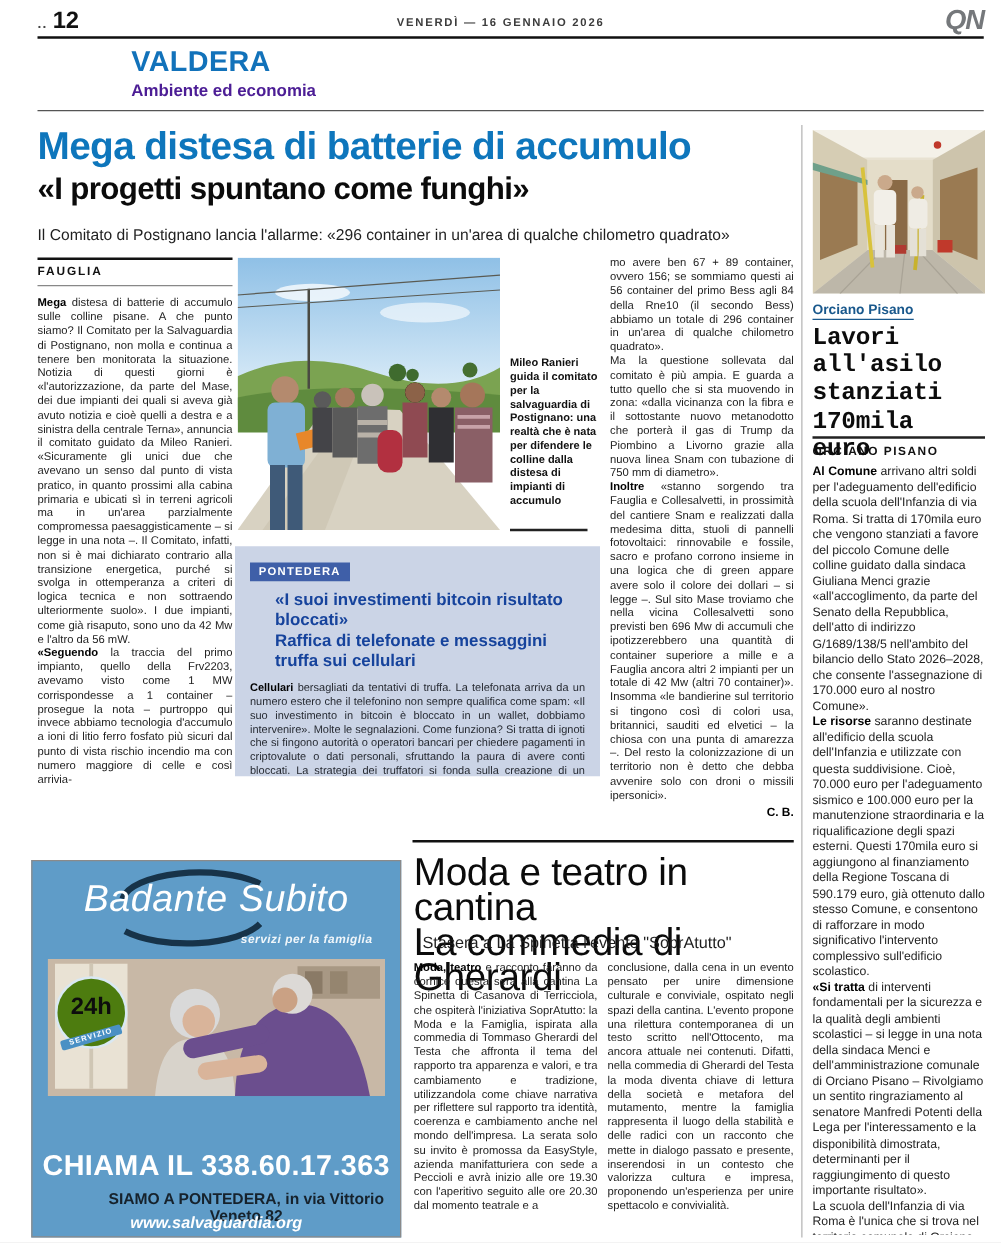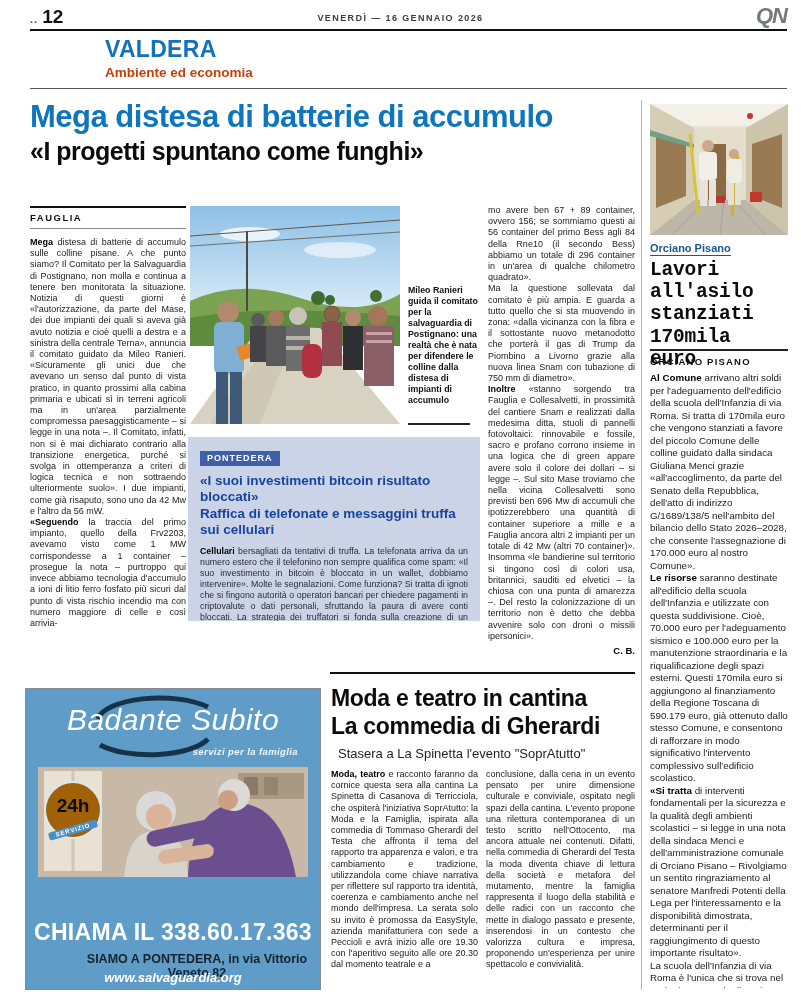--- a/index.html
+++ b/index.html
@@ -9,21 +9,21 @@
   
   .pageno{left:30px;top:6px;font-size:19px;font-weight:900;color:#111;}
   .pageno .dots{font-size:11px;font-weight:700;color:#444;margin-right:4px;letter-spacing:1px;}
   .date{left:0;right:0;top:13px;text-align:center;font-size:9px;font-weight:700;
         letter-spacing:1.4px;color:#3c3c3c;}
   .qnlogo{right:14px;top:3px;font-size:22px;font-style:italic;font-weight:900;
           color:#75787b;letter-spacing:-1px;}
   .rule{background:#101010;}
   .rule1{left:30px;top:29px;width:757px;height:2px;}
   .section{left:105px;top:36px;font-size:23px;font-weight:900;color:#1272ba;letter-spacing:.3px;}
-  .subsection{left:105px;top:65px;font-size:13.5px;font-weight:800;color:#c2410c;}
+  .subsection{left:105px;top:65px;font-size:13.5px;font-weight:800;color:#4c1d95;}
   .rule2{left:30px;top:88px;width:757px;height:1px;background:#555;}
   
   .title-blue{left:30px;top:99px;width:606px;font-size:31px;font-weight:800;
               color:#0e76bc;letter-spacing:-.5px;}
   .title-black{left:30px;top:137px;width:606px;font-size:25px;font-weight:800;
                color:#0b0b0b;letter-spacing:-.5px;}
   .subtitle{left:30px;top:181px;width:606px;font-size:12.5px;color:#1f1f1f;}
   
   .krule-a{left:30px;top:206px;width:156px;height:2px;background:#111;}
   .kicker1{left:30px;top:212px;font-size:9.5px;font-weight:700;letter-spacing:1.5px;color:#111;}
@@ -38,25 +38,25 @@
   
   .photo-main{left:190px;top:206px;width:210px;height:218px;overflow:hidden;}
   .caption{left:408px;top:285px;width:70px;font-size:8.8px;line-height:11px;
            font-weight:700;color:#111;text-align:left;}
   .caption-rule{left:408px;top:423px;width:62px;height:2px;background:#222;}
   
   .pbox{left:188px;top:437px;width:292px;height:184px;background:#cbd4e6;
         box-sizing:border-box;padding:10px 12px;overflow:hidden;}
   .ptag{display:inline-block;background:#3f5fa8;color:#fff;font-size:9px;font-weight:800;
         letter-spacing:1px;padding:2px 7px 3px;}
-  .ptitle{margin-top:7px;font-size:13.5px;font-weight:800;color:#16439c;line-height:1.22;}
+  .ptitle{margin-top:7px;font-size:13.5px;font-weight:800;color:#16439c;line-height:1.22;margin-left:20px;}
   .pbody{margin-top:7px;font-size:8.8px;line-height:11px;text-align:justify;color:#272b33;}
   
   .mrule{left:330px;top:672px;width:305px;height:2px;background:#111;}
-  .mtitle{left:331px;top:684px;width:306px;font-size:23px;font-weight:700;
+  .mtitle{left:331px;top:684px;width:306px;font-size:31px;font-weight:400;
           letter-spacing:-.3px;color:#0b0b0b;line-height:28px;}
   .msub{left:338px;top:746px;width:306px;font-size:13px;color:#1f1f1f;}
   .mcol1{left:331px;top:769px;width:147px;height:220px;}
   .mcol2{left:486px;top:769px;width:149px;height:220px;}
   
   .vdivider{left:641px;top:100px;width:1px;height:890px;background:#b5b5b5;}
   .photo-asilo{left:650px;top:104px;width:138px;height:131px;overflow:hidden;}
   .rlink{left:650px;top:242px;font-size:11px;font-weight:800;color:#19588c;
          border-bottom:1.5px solid #19588c;padding-bottom:1px;}
   .rtitle{left:650px;top:259px;width:138px;font-size:19.5px;font-weight:800;
@@ -68,21 +68,21 @@
   .rbody p{margin:0;}
   
   .ad{left:25px;top:688px;width:296px;height:302px;background:#5f9cc8;
       border:1px solid #8a8a8a;box-sizing:border-box;overflow:hidden;}
   .ad-brand{left:0;right:0;top:14px;text-align:center;font-size:30px;font-weight:400;
             color:#ffffff;letter-spacing:.5px;font-style:italic;}
   .ad-swoosh{left:42px;top:4px;}
   .ad-tagline{right:22px;top:57px;font-size:9.5px;font-style:italic;font-weight:600;
               color:#f0f6fa;letter-spacing:.4px;}
   .ad-photo{left:12px;top:78px;width:270px;height:110px;overflow:hidden;}
-  .badge{left:20px;top:94px;width:54px;height:54px;background:#a16207;border-radius:50%;
+  .badge{left:20px;top:94px;width:54px;height:54px;background:#4d7c0f;border-radius:50%;
          box-shadow:0 0 0 2px #d9e8f3;text-align:center;}
   .badge-24{font-size:19px;font-weight:900;color:#0d0d0d;margin-top:12px;}
   .badge-ribbon{position:absolute;left:2px;bottom:3px;background:#4a90c4;color:#fff;
                 font-size:6px;font-weight:700;letter-spacing:1px;padding:1px 7px;
                 transform:rotate(-16deg);border-radius:2px;}
   .ad-slogan{left:0;right:0;top:198px;text-align:center;font-size:23px;font-style:italic;
              font-weight:800;color:#1d2b36;letter-spacing:-.2px;}
   .ad-phone{left:0;right:0;top:230px;text-align:center;font-size:23px;font-weight:900;
             color:#ffffff;letter-spacing:.3px;}
   .ad-address{left:0;right:0;top:263px;text-align:center;font-size:12.5px;font-weight:800;
@@ -100,20 +100,21 @@
   </div>
   <div class="abs date">VENERDÌ — 16 GENNAIO 2026</div>
   <div class="abs qnlogo">QN</div>
   <div class="abs rule rule1"></div>
   <div class="abs section">VALDERA</div>
   <div class="abs subsection">Ambiente ed economia</div>
   <div class="abs rule2"></div>
 
   <div class="abs title-blue">Mega distesa di batterie di accumulo</div>
   <div class="abs title-black">«I progetti spuntano come funghi»</div>
+  <div class="abs subtitle">Il Comitato di Postignano lancia l'allarme: «296 container in un'area di qualche chilometro quadrato»</div>
 
   <div class="abs krule-a"></div>
   <div class="abs kicker1">FAUGLIA</div>
   <div class="abs krule-b"></div>
   <div class="abs body col1">
     <p><span class="lead">Mega</span><span> distesa di batterie di accumulo sulle colline pisane. A che punto siamo? Il Comitato per la Salvaguardia di Postignano, non molla e continua a tenere ben monitorata la situazione. Notizia di questi giorni è «l'autorizzazione, da parte del Mase, dei due impianti dei quali si aveva già avuto notizia e cioè quelli a destra e a sinistra della centrale Terna», annuncia il comitato guidato da Mileo Ranieri. «Sicuramente gli unici due che avevano un senso dal punto di vista pratico, in quanto prossimi alla cabina primaria e ubicati sì in terreni agricoli ma in un'area parzialmente compromessa paesaggisticamente – si legge in una nota –. Il Comitato, infatti, non si è mai dichiarato contrario alla transizione energetica, purché si svolga in ottemperanza a criteri di logica tecnica e non sottraendo ulteriormente suolo». I due impianti, come già risaputo, sono uno da 42 Mw e l'altro da 56 mW.</span></p>
     <p><span class="lead">«Seguendo</span><span> la traccia del primo impianto, quello della Frv2203, avevamo visto come 1 MW corrispondesse a 1 container – prosegue la nota – purtroppo qui invece abbiamo tecnologia d'accumulo a ioni di litio ferro fosfato più sicuri dal punto di vista rischio incendio ma con numero maggiore di celle e così arrivia-</span></p>
   </div>
 
   <div class="abs photo-main">

